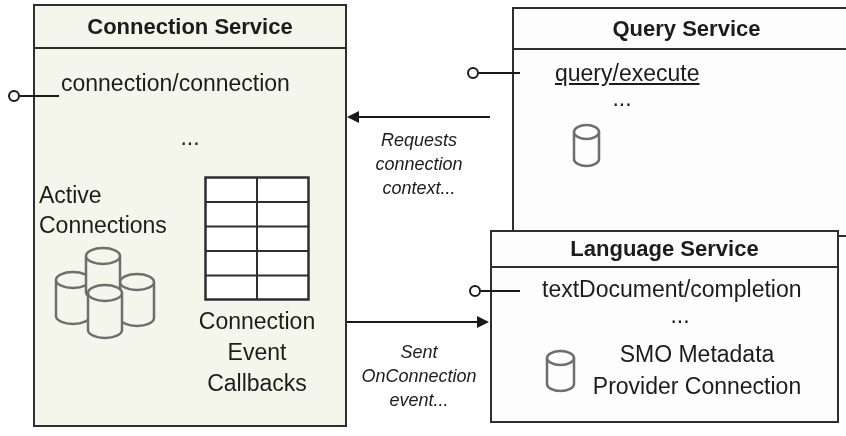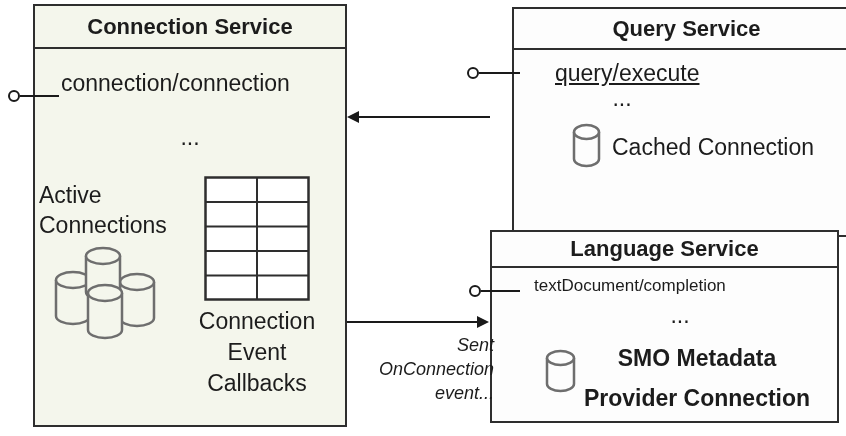--- a/index.html
+++ b/index.html
@@ -38,41 +38,41 @@
   .query-box { left: 490px; top: 7px; width: 349px; height: 230px; background: var(--service-fill); margin-left: 22px; }
   .query-box .box-header { height: 41px; }
   .q-method { position: absolute; left: 41px; top: 51px; font-size: 23px; text-decoration: underline; }
   .q-ellipsis { position: absolute; left: 93px; top: 76px; width: 30px; text-align: center; font-size: 23px; }
   .q-cyl { position: absolute; left: 58px; top: 114px; }
   .q-cached { position: absolute; left: 98px; top: 125px; font-size: 23px; }
 
   
   .lang-box { left: 490px; top: 230px; width: 349px; height: 193px; background: var(--service-fill); }
   .lang-box .box-header { height: 36px; }
-  .l-method { position: absolute; left: 42px; top: 44px; font-size: 17px; }
+  .l-method { position: absolute; left: 50px; top: 44px; font-size: 23px; }
   .l-ellipsis { position: absolute; left: 173px; top: 70px; width: 30px; text-align: center; font-size: 23px; }
   .l-cyl { position: absolute; left: 53px; top: 117px; }
   .l-smo { position: absolute; left: 85px; top: 106px; width: 240px; text-align: center;
-           font-size: 23px; line-height: 40px; white-space: pre-line; font-weight: bold; }
+           font-size: 23px; line-height: 32px; white-space: pre-line; }
 
   
   .lollipop-circle { position: absolute; width: 12px; height: 12px; border: 2px solid var(--line);
                      border-radius: 50%; background: var(--background); }
   .stub-line { position: absolute; height: 2px; background: var(--line); }
 
   
   .arrow-line { position: absolute; height: 2px; background: var(--line); }
   .arrow-head-left { position: absolute; width: 0; height: 0;
     border-right: 12px solid var(--line); border-top: 6px solid transparent; border-bottom: 6px solid transparent; }
   .arrow-head-right { position: absolute; width: 0; height: 0;
     border-left: 12px solid var(--line); border-top: 6px solid transparent; border-bottom: 6px solid transparent; }
   .arrow-label { position: absolute; font-style: italic; font-size: 18px; line-height: 24px;
                  text-align: center; white-space: pre-line; color: var(--text); }
   .requests-label { left: 344px; top: 128px; width: 150px; }
-  .sent-label { left: 344px; top: 333px; width: 150px; text-align: right; }
+  .sent-label { left: 344px; top: 340px; width: 150px; }
 
   
   .cyl { stroke: var(--icon-stroke); stroke-width: 2.5; }
   .cyl-green { fill: var(--connection-fill); }
   .cyl-white { fill: var(--service-fill); }
   .tbl-stroke { stroke: var(--border); fill: #ffffff; }
   .tbl-line { stroke: var(--border); stroke-width: 2; }
 </style>
 </head>
 <body>
@@ -120,21 +120,20 @@
   <section class="box query-box">
     <header class="box-header">Query Service</header>
     <div class="q-method">query/execute</div>
     <div class="q-ellipsis">...</div>
     <svg class="q-cyl" width="29" height="46" viewBox="0 0 29 46" aria-hidden="true">
       <g class="cyl cyl-white">
         <path d="M2 9 v27 a12.5 7 0 0 0 25 0 V9"></path>
         <ellipse cx="14.5" cy="9" rx="12.5" ry="7"></ellipse>
       </g>
     </svg>
-    <div class="q-cached">Cached Connection</div>
   </section>
 
   <section class="box lang-box">
     <header class="box-header">Language Service</header>
     <div class="l-method">textDocument/completion</div>
     <div class="l-ellipsis">...</div>
     <svg class="l-cyl" width="31" height="45" viewBox="0 0 31 45" aria-hidden="true">
       <g class="cyl cyl-white">
         <path d="M2 9 v26 a13.5 7 0 0 0 27 0 V9"></path>
         <ellipse cx="15.5" cy="9" rx="13.5" ry="7"></ellipse>
@@ -148,20 +147,23 @@
   <div class="stub-line" style="left:20px; top:95px; width:39px;"></div>
 
   <div class="lollipop-circle" style="left:467px; top:67px;"></div>
   <div class="stub-line" style="left:479px; top:72px; width:41px;"></div>
 
   <div class="lollipop-circle" style="left:469px; top:285px;"></div>
   <div class="stub-line" style="left:481px; top:290px; width:39px;"></div>
 
   <div class="arrow-line" style="left:357px; top:116px; width:133px;"></div>
   <div class="arrow-head-left" style="left:347px; top:111px;"></div>
+  <div class="arrow-label requests-label">Requests
+connection
+context...</div>
 
   <div class="arrow-line" style="left:347px; top:321px; width:131px;"></div>
   <div class="arrow-head-right" style="left:477px; top:316px;"></div>
   <div class="arrow-label sent-label">Sent
 OnConnection
 event...</div>
 
 </div>
 
 </body></html>

